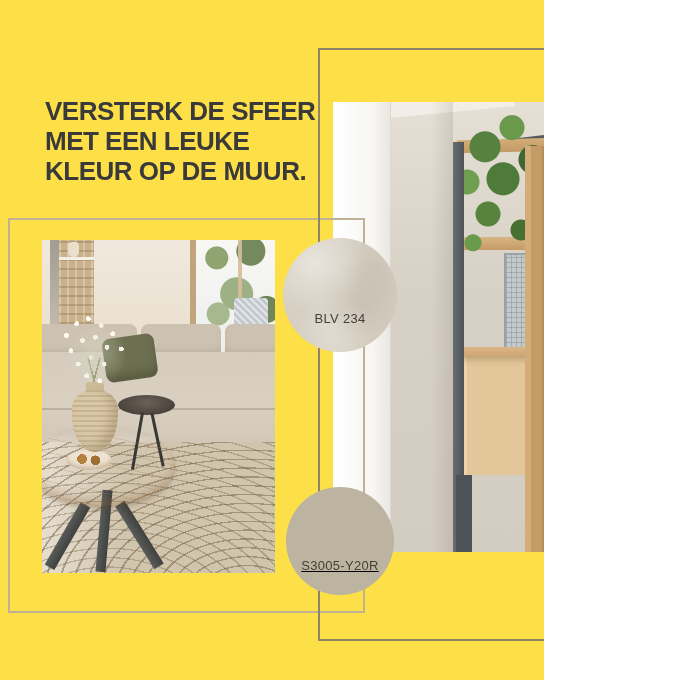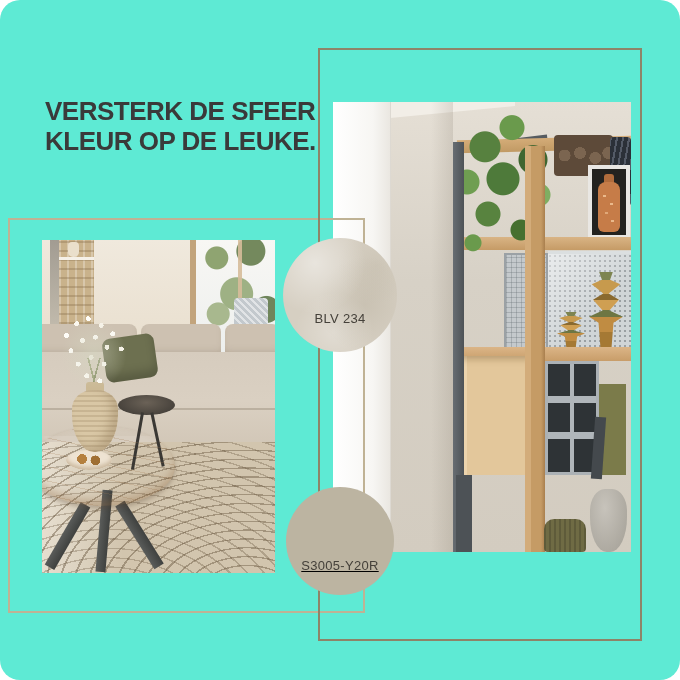--- a/index.html
+++ b/index.html
@@ -1,18 +1,18 @@
 <!DOCTYPE html>
 <html><head>
 <meta charset="utf-8">
 <title>Lookbook</title>
 <style>
   html,body{margin:0;padding:0;background:#fff;}
-  .canvas{position:relative;width:680px;height:680px;background:#5eead4;overflow:hidden;
-          font-family:"Liberation Sans",sans-serif;border-radius:20px;}
+  .canvas{position:relative;width:544px;height:680px;background:#fde047;overflow:hidden;
+          font-family:"Liberation Sans",sans-serif;}
 
   
   .frame{position:absolute;border-style:solid;border-width:2px;z-index:20;background:transparent;}
   .frame-left{left:8px;top:218px;width:353px;height:391px;}
   .frame-right{left:318px;top:48px;width:320px;height:589px;}
 
   
   .heading{position:absolute;left:45px;top:96px;z-index:30;font-size:26px;font-weight:bold;
            line-height:30px;letter-spacing:-0.5px;}
   .heading span{display:block;}
@@ -197,21 +197,22 @@
 </head>
 <body>
 
 <div class="canvas">
 
   <div class="frame frame-left" style="border-color: rgb(191, 178, 148);"></div>
   <div class="frame frame-right" style="border-color: rgb(142, 132, 104);"></div>
 
   <div class="heading" style="color: rgb(58, 58, 58);">
     <span>VERSTERK DE SFEER</span>
-    <span>KLEUR OP DE LEUKE.</span>
+    <span>MET EEN LEUKE</span>
+    <span>KLEUR OP DE MUUR.</span>
   </div>
 
   <div class="photo photo-left">
     <div class="lr-wall"></div>
     <div class="lr-window"></div>
     <div class="lr-green"></div>
     <div class="lr-wframe"></div>
     <div class="lr-wframe2"></div>
     <div class="lr-planter"></div>
     <div class="lr-slot"></div>

